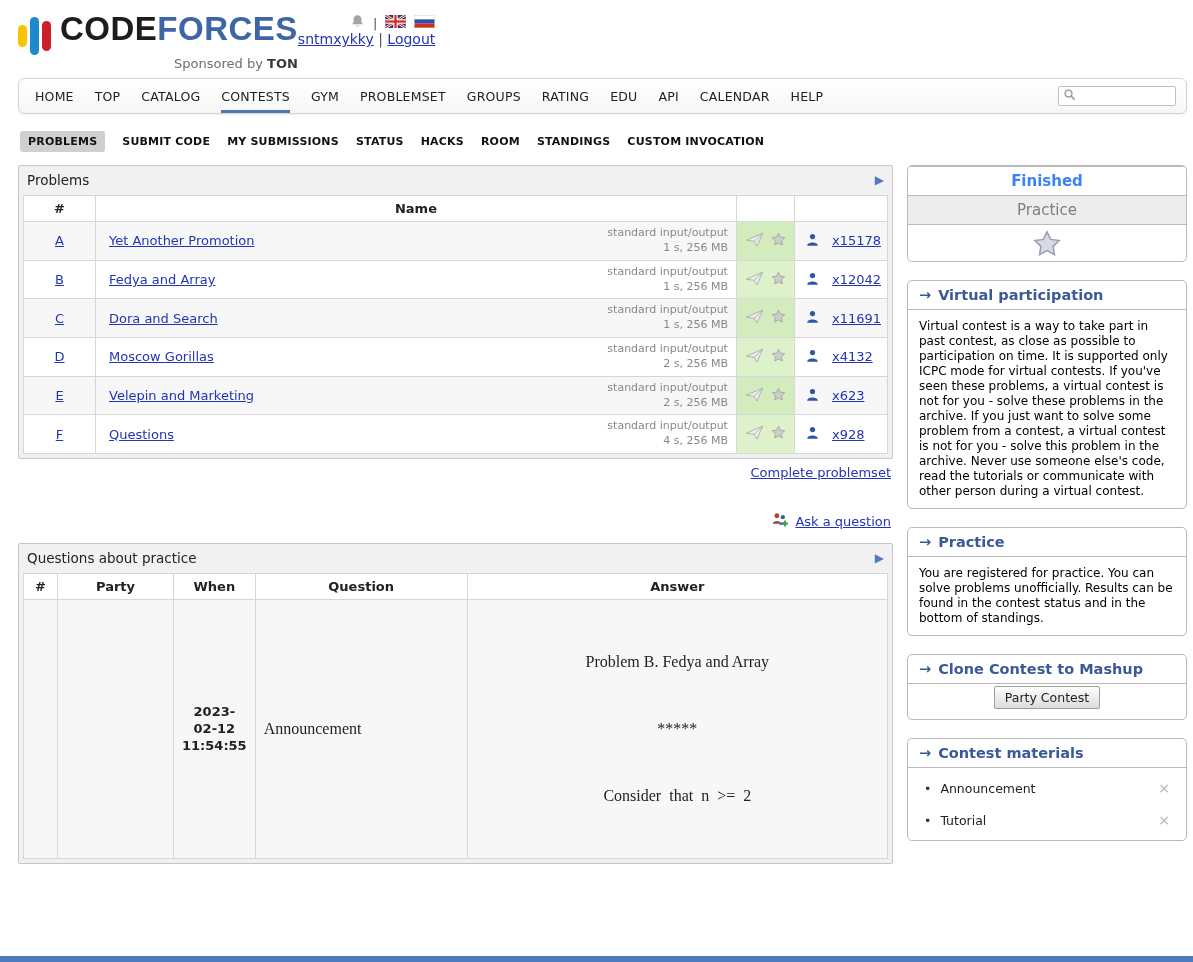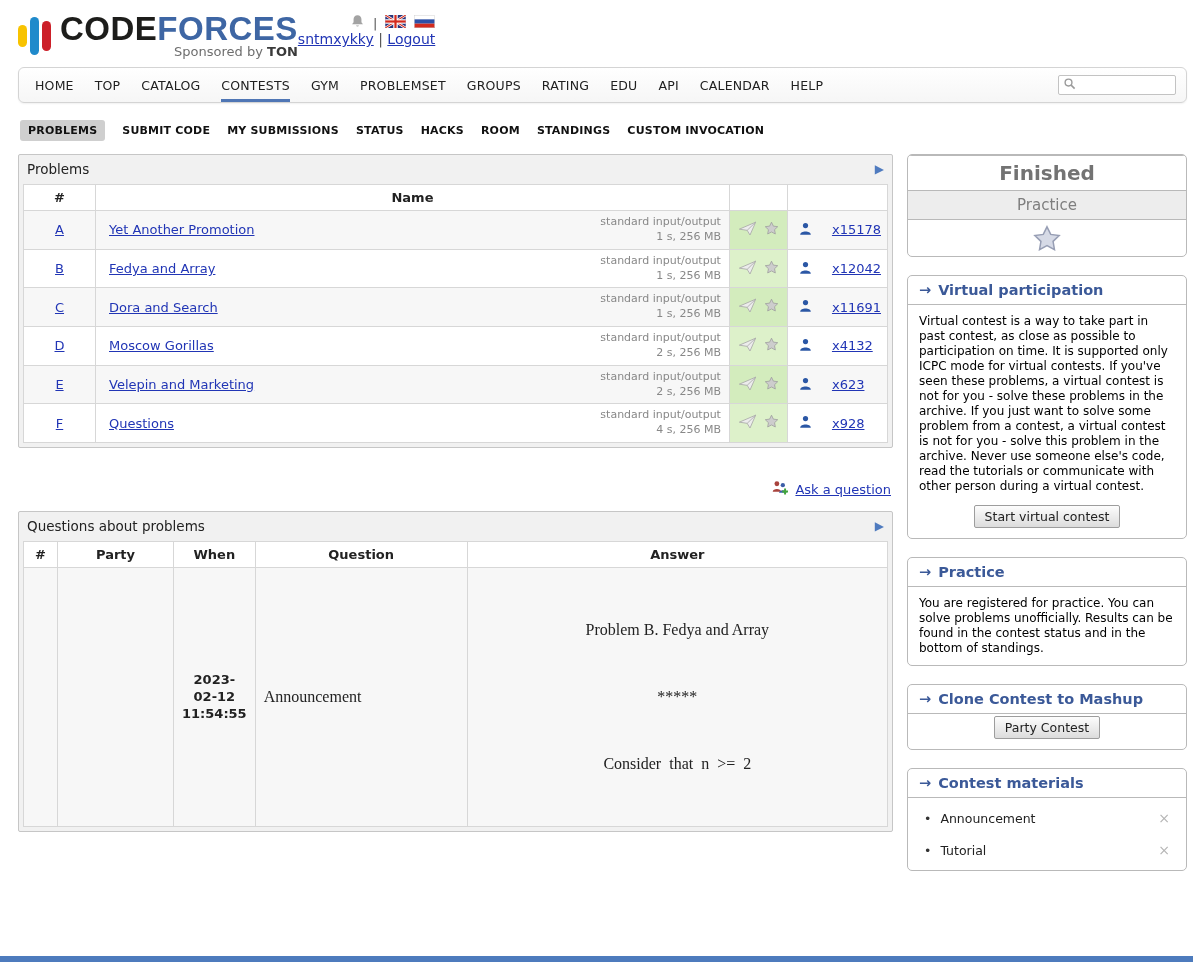--- a/index.html
+++ b/index.html
@@ -14,21 +14,21 @@
   .logo { display:flex; align-items:flex-start; gap:9px; text-decoration:none; }
   .bars { display:inline-flex; align-items:center; gap:3px; height:46px; margin-top:1px; }
   .bars i { display:block; width:9px; border-radius:5px; }
   .bar-y { height:22px; background:#f8c300; }
   .bar-b { height:38px; background:#1f8acb; }
   .bar-r { height:30px; background:#cc2029; }
   .logo-txt { line-height:1; }
   .logo-main { font-size:33px; font-weight:bold; letter-spacing:.5px; color:#1d1d1b;
                font-family:"Liberation Sans",sans-serif; }
   .logo-main .forces { color:#3e66a4; }
-  .logo-sub { font-size:13px; color:#6e6e6e; margin-top:0; text-align:right; }
+  .logo-sub { font-size:13px; color:#6e6e6e; margin-top:12px; text-align:right; }
   .logo-sub b { color:#3a3a3a; }
   .hdr-right { text-align:right; padding-top:3px; }
   .hdr-icons { display:flex; align-items:center; justify-content:flex-end; gap:8px; height:16px; }
   .sep { color:#555; }
   .flag { width:21px; height:13px; display:inline-block; }
   .hdr-user { font-size:14px; }
 
   
   .main-nav { border:1px solid #d4d4d4; border-radius:6px; height:36px; display:flex; align-items:center;
               padding:0 10px 0 16px; background:linear-gradient(#ffffff,#f6f6f6);
@@ -66,21 +66,21 @@
   .p-solved { width:88px; }
   td.p-letter, td.p-name-cell, td.p-solved { background:#fff; }
   tbody tr:nth-child(odd) td { background:#f7f7f7; }
   td.p-name-cell { padding:4px 8px 4px 13px; }
   .name-flex { display:flex; justify-content:space-between; align-items:center; gap:6px; }
   .constraints { text-align:right; color:#888; font-size:11px; line-height:1.35; white-space:nowrap; }
   td.p-act { background:#ddf1ca !important; padding:4px 2px; }
   tbody tr:nth-child(odd) td.p-act { background:#d3ecbd !important; }
   .act-icons { display:flex; justify-content:center; align-items:center; gap:7px; }
   td.p-solved { padding:4px 6px; }
-  .solved-flex { display:flex; align-items:center; gap:20px; padding-left:5px; }
+  .solved-flex { display:flex; align-items:center; gap:13px; padding-left:5px; }
   .solved-flex a { font-size:13px; }
 
   .below-link { text-align:right; margin-top:6px; font-size:13px; padding-right:2px; }
   .ask-row { display:flex; justify-content:flex-end; align-items:center; gap:6px; margin:32px 2px 12px; font-size:13px; }
 
   
   .q-hash { width:34px; }
   .q-party { width:116px; }
   .q-when { width:74px; }
   .q-question { width:212px; }
@@ -88,21 +88,21 @@
   .q-when-val { font-weight:bold; text-align:center; font-size:13px; line-height:1.3; overflow-wrap:break-word; }
   .mono { font-family:Liberation Serif, serif; font-size:16px;
           white-space:pre-wrap; line-height:1.4;text-align:center; }
 
   
   .side-box { border:1px solid #b9b9b9; border-radius:5px; margin-bottom:18px; background:#fff; overflow:hidden; }
   .contest-box { text-align:center; }
   .contest-box .row { padding:5px 8px; border-top:1px solid #b9b9b9; }
   .contest-box .row.first { border-top:none; }
   .contest-title { font-weight:bold; font-size:13.5px; }
-  .contest-status { font-weight:bold; color:#737373; font-size:20px; }
+  .contest-status { font-weight:bold; color:#3b82f6; font-size:15px; }
   .contest-mode { background:#ededed; color:#7e7e7e; font-size:15px; }
   .contest-star { padding:5px; line-height:0; }
 
   .side-caption { display:flex; gap:7px; align-items:center; padding:6px 11px; border-bottom:1px solid #b9b9b9;
                   color:#3b5998; font-weight:bold; font-size:14.5px; }
   .side-body { padding:9px 11px; font-size:12px; line-height:1.25; color:#000000; }
   .btn { font-family:inherit; font-size:12.5px; color:#222; border:1px solid #9d9d9d; border-radius:2px;
          background:linear-gradient(#fdfdfd,#dcdcdc); padding:3px 10px; cursor:pointer; }
   .btn-row { text-align:center; padding:2px 0 10px; }
   .center { text-align:center; }
@@ -419,37 +419,40 @@
                         <path d="M1.3 13.6c0-4.6 11.4-4.6 11.4 0z" fill="#2b57a5"></path>
                       </svg></span>
                 <a>x928</a>
               </div>
                 </td>
             </tr>
           </tbody>
         </table>
       </div>
 
+      <div class="below-link">
+        <a>Complete problemset</a>
+      </div>
 
       <div class="ask-row">
         <span>
           <svg width="18" height="16" viewBox="0 0 20 18">
               <circle cx="6.5" cy="4.2" r="2.7" fill="#a8433d"></circle>
               <path d="M1.8 13.2c0-4.2 9.4-4.2 9.4 0z" fill="#a8433d"></path>
               <circle cx="13.2" cy="5.8" r="2.4" fill="#3c5ea8"></circle>
               <path d="M8.9 14.4c0-3.8 8.6-3.8 8.6 0z" fill="#3c5ea8"></path>
               <path d="M14.6 9.6h2.2v2.2H19v2.2h-2.2v2.2h-2.2V14h-2.2v-2.2h2.2z" fill="#41a53c"></path>
             </svg>
         </span>
         <a>Ask a question</a>
       </div>
 
       <div class="datatable">
         <div class="dt-caption">
-          <span>Questions about problems</span>
+          <span>Questions about practice</span>
           <span class="dt-arrow">▶</span>
         </div>
         <table class="grid">
           <thead>
             <tr>
               <th class="q-hash">#</th>
               <th class="q-party">Party</th>
               <th class="q-when">When</th>
               <th class="q-question">Question</th>
               <th>Answer</th>
@@ -495,23 +498,20 @@
           </span>
         </div>
       </div>
 
       <div class="side-box">
         <div class="side-caption">
           <span>→</span>
           <span>Virtual participation</span>
         </div>
         <div class="side-body">Virtual contest is a way to take part in past contest, as close as possible to participation on time. It is supported only ICPC mode for virtual contests. If you've seen these problems, a virtual contest is not for you - solve these problems in the archive. If you just want to solve some problem from a contest, a virtual contest is not for you - solve this problem in the archive. Never use someone else's code, read the tutorials or communicate with other person during a virtual contest.</div>
-        <div class="btn-row">
-          <button class="btn">Start virtual contest</button>
-        </div>
       </div>
 
       <div class="side-box">
         <div class="side-caption">
           <span>→</span>
           <span>Practice</span>
         </div>
         <div class="side-body">You are registered for practice. You can solve problems unofficially. Results can be found in the contest status and in the bottom of standings.</div>
       </div>
 

